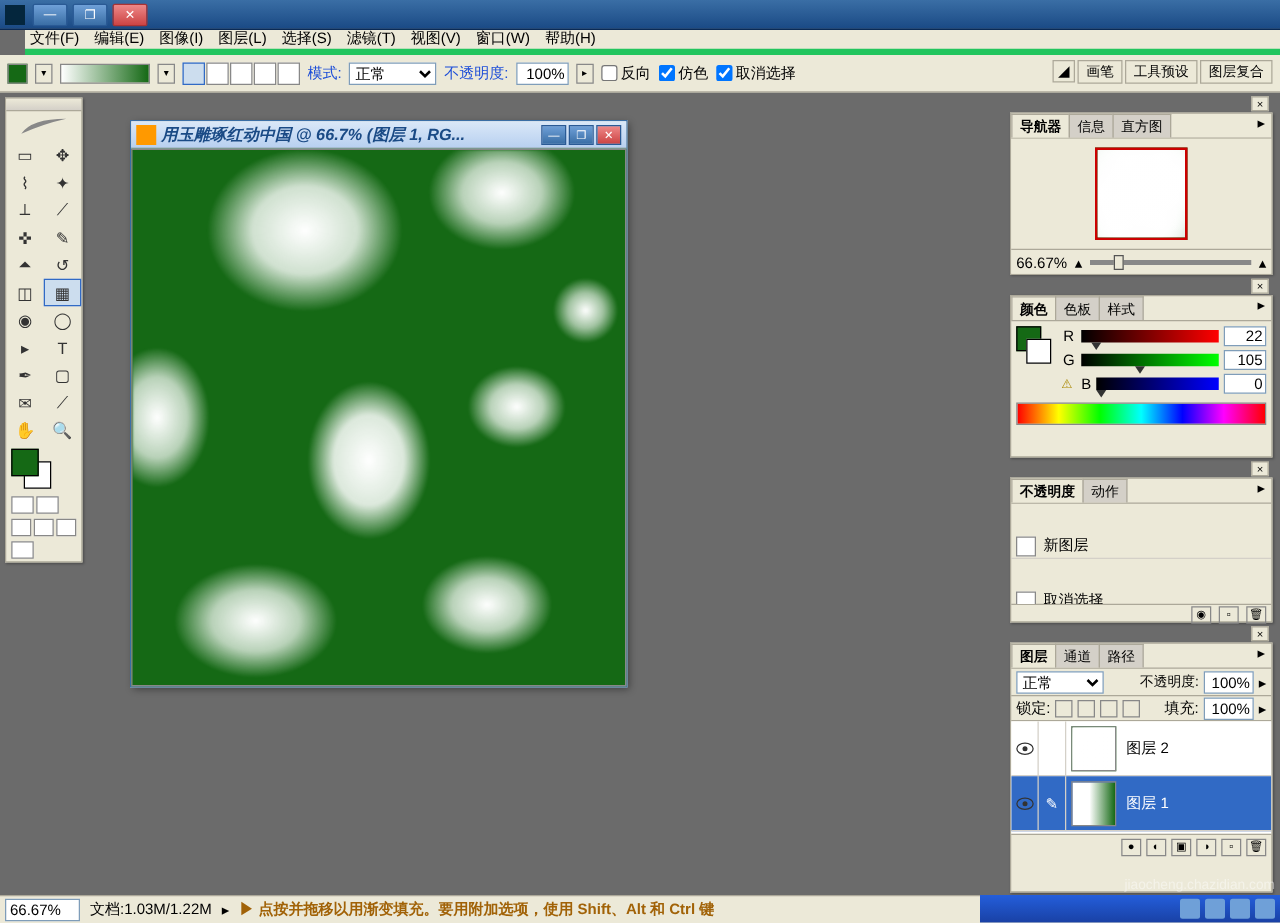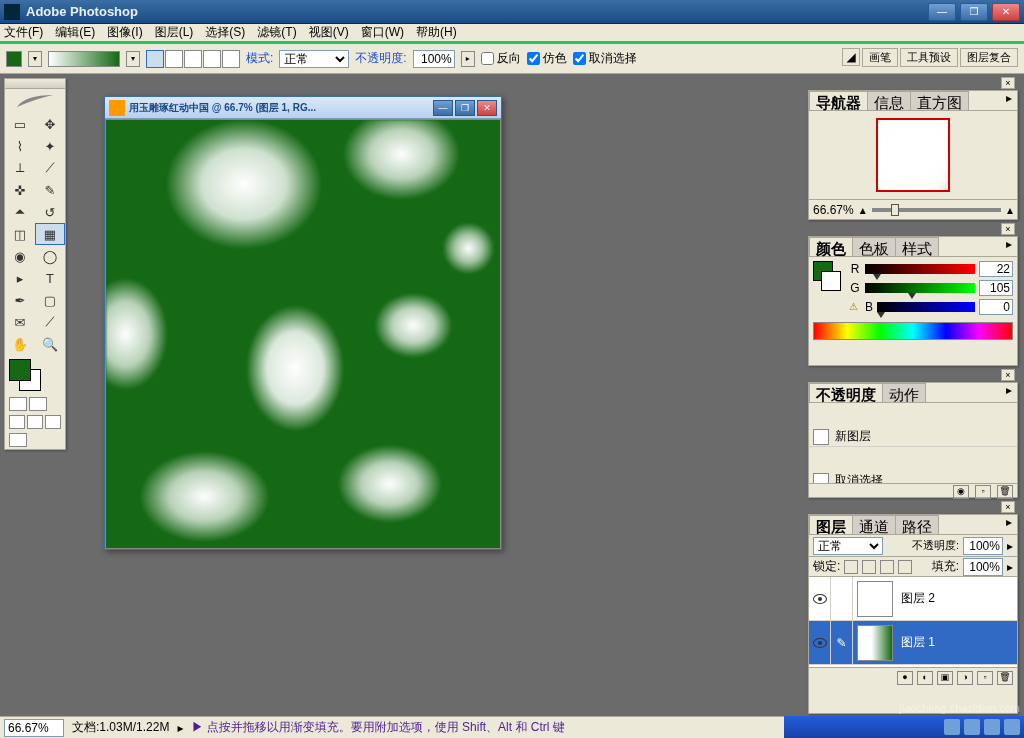--- a/index.html
+++ b/index.html
@@ -7,21 +7,21 @@
 
 
 .titlebar { height:24px; background:linear-gradient(#3a6ea5,#1a4a85); color:#fff; display:flex; align-items:center; padding:0 4px; border-bottom:1px solid #0a2a55; }
 .titlebar .ps-icon { width:16px; height:16px; background:#04263d; margin-right:6px; display:inline-block; }
 .titlebar .title { flex:1; font-weight:bold; font-size:13px; color:#e8f0ff; }
 .winbtns { display:flex; gap:4px; }
 .winbtn { width:28px; height:18px; background:linear-gradient(#6fa0d8,#3a6ea5); border:1px solid #2a5a95; border-radius:2px; display:flex; align-items:center; justify-content:center; color:#fff; font-size:10px; }
 .winbtn.close { background:linear-gradient(#e88,#c44); border-color:#a33; }
 
 
-.menubar { height:20px; background:#ece9d8; display:flex; align-items:flex-end; padding:0 4px; border-bottom:3px solid #22c55e; }
+.menubar { height:20px; background:#ece9d8; display:flex; align-items:flex-end; padding:0 4px; border-bottom:5px solid #22c55e;margin-left:20px; }
 .menubar span { margin-right:12px; cursor:default; }
 
 
 .optbar { height:30px; background:#ece9d8; display:flex; align-items:center; padding:0 6px; gap:6px; border-bottom:1px solid #aca899; }
 .grad-thumb { width:16px; height:16px; background:#156915; border:1px solid #888; }
 .grad-bar { width:72px; height:16px; background:linear-gradient(to right,#fff,#156915); border:1px solid #888; }
 .dropdown-arrow { width:14px; height:16px; border:1px solid #888; background:#ece9d8; display:flex; align-items:center; justify-content:center; font-size:8px; }
 .grad-types { display:flex; gap:1px; }
 .grad-type { width:18px; height:18px; border:1px solid #888; background:#fff; }
 .grad-type.sel { border:1px solid #316ac5; background:#cde; }
@@ -44,41 +44,41 @@
 .swatches { padding:4px; }
 .swatch-fg { width:22px; height:22px; background:#156915; border:1px solid #000; position:relative; z-index:2; }
 .swatch-bg { width:22px; height:22px; background:#fff; border:1px solid #000; position:relative; margin-top:-12px; margin-left:10px; }
 .mini-row { display:flex; padding:2px 4px; gap:2px; }
 .mini { width:18px; height:14px; border:1px solid #888; background:#fff; }
 
 
 .docwin { position:absolute; left:104px; top:96px; width:398px; border:1px solid #3a6ea5; background:#ece9d8; box-shadow:2px 2px 6px rgba(0,0,0,.4); }
 .docwin .dtitle { height:22px; background:linear-gradient(#dae8f8,#b8d0f0); display:flex; align-items:center; padding:0 4px; border-bottom:1px solid #7f9db9; }
 .docwin .dtitle .icon { width:16px; height:16px; background:#f90; margin-right:4px; }
-.docwin .dtitle .txt { flex:1; font-weight:bold; color:#1a4a85; font-size:10px; }
+.docwin .dtitle .txt { flex:1; font-weight:bold; color:#1a4a85; font-size:13px;font-style:italic; }
 .docwin .dtitle .dbtns { display:flex; gap:2px; }
 .docwin .dtitle .dbtn { width:20px; height:16px; background:linear-gradient(#6fa0d8,#3a6ea5); border:1px solid #2a5a95; font-size:9px; color:#fff; display:flex; align-items:center; justify-content:center; }
 .docwin .dtitle .dbtn.close { background:linear-gradient(#e88,#c44); }
 .canvas { width:396px; height:430px; background:#156915; position:relative; overflow:hidden; border:1px solid #888; }
 .clouds { position:absolute; inset:0; background:
  radial-gradient(ellipse 60px 80px at 5% 50%, #fff 0%, rgba(255,255,255,.7) 40%, transparent 70%),
  radial-gradient(ellipse 120px 100px at 35% 15%, #fff 0%, rgba(255,255,255,.8) 35%, transparent 65%),
  radial-gradient(ellipse 90px 70px at 75% 8%, #fff 0%, rgba(255,255,255,.7) 35%, transparent 65%),
  radial-gradient(ellipse 70px 90px at 48% 58%, #fff 0%, rgba(255,255,255,.85) 40%, transparent 70%),
  radial-gradient(ellipse 60px 50px at 78% 48%, #fff 0%, rgba(255,255,255,.7) 35%, transparent 65%),
  radial-gradient(ellipse 100px 70px at 25% 88%, #fff 0%, rgba(255,255,255,.7) 35%, transparent 65%),
  radial-gradient(ellipse 80px 60px at 72% 85%, #fff 0%, rgba(255,255,255,.7) 35%, transparent 65%),
  radial-gradient(ellipse 40px 40px at 92% 30%, #fff 0%, rgba(255,255,255,.6) 35%, transparent 65%);
  filter:blur(1px); }
 
 
 .rpanel { position:absolute; right:6px; width:210px; background:#ece9d8; border:1px solid #aca899; box-shadow:1px 1px 2px rgba(0,0,0,.3); }
 .rpanel .close-x { position:absolute; right:2px; top:-14px; width:14px; height:12px; background:#ece9d8; border:1px solid #aca899; font-size:9px; text-align:center; line-height:10px; }
 .tabs { display:flex; height:20px; border-bottom:1px solid #aca899; }
-.tab { border:1px solid #aca899; border-bottom:none; padding:2px 6px; background:#d4d0c8; font-size:15px; margin-right:-1px; }
+.tab { border:1px solid #aca899; border-bottom:none; padding:2px 6px; background:#d4d0c8; font-size:11px; margin-right:-1px; }
 .tab.active { background:#ece9d8; font-weight:bold; }
 .tab-menu { margin-left:auto; width:16px; text-align:center; }
 
 
 #nav { top:90px; height:130px; }
 #nav .thumb-area { height:88px; display:flex; align-items:center; justify-content:center; background:#ece9d8; }
 #nav .thumb { width:74px; height:74px; border:2px solid #c00; background:#156915; position:relative; overflow:hidden; }
 #nav .thumb .clouds { filter:blur(.5px); }
 #nav .zoom-row { height:20px; display:flex; align-items:center; padding:0 4px; gap:6px; background:#ece9d8; border-top:1px solid #aca899; }
 .zoom-slider { flex:1; height:4px; background:#888; position:relative; }
@@ -125,33 +125,32 @@
 .layer-row .lthumb.grad { background:linear-gradient(to right,#fff,#fff 40%,#156915); }
 .layer-row .lname { flex:1; padding-left:4px; }
 .layer-row.sel { background:#316ac5; color:#fff; }
 .eye { width:14px; height:10px; border:1px solid #333; border-radius:50%; position:relative; }
 .eye::after { content:''; position:absolute; width:4px; height:4px; background:#333; border-radius:50%; left:4px; top:2px; }
 #layers .lftr { height:20px; display:flex; justify-content:flex-end; align-items:center; padding:0 4px; gap:4px; border-top:1px solid #aca899; }
 
 
 .statusbar { position:absolute; bottom:0; left:0; right:0; height:22px; background:#ece9d8; border-top:1px solid #aca899; display:flex; align-items:center; padding:0 4px; gap:8px; }
 .statusbar .zoom { width:60px; border:1px solid #7f9db9; background:#fff; padding:1px 3px; }
-.statusbar .hint { flex:1; color:#4c1d95; }
+.statusbar .hint { flex:1; color:#a16207;font-weight:bold; }
 .watermark { position:absolute; right:4px; bottom:24px; color:rgba(255,255,255,.45); font-size:11px; }
 
 
 .taskbar-sliver { position:absolute; bottom:0; right:0; width:240px; height:22px; background:linear-gradient(#245edb,#1941a5); display:flex; align-items:center; justify-content:flex-end; padding:0 4px; gap:4px; }
 .task-ic { width:16px; height:16px; background:#6fa0d8; border-radius:2px; }
 </style>
 </head>
 <body>
 
 <div class="titlebar">
   <span class="ps-icon"></span>
-  <span class="title">Adobe Photoshop</span>
   <div class="winbtns">
     <div class="winbtn">—</div>
     <div class="winbtn">❐</div>
     <div class="winbtn close">✕</div>
   </div>
 </div>
 
 <div class="menubar">
   <span>文件(F)</span>
   <span>编辑(E)</span>

